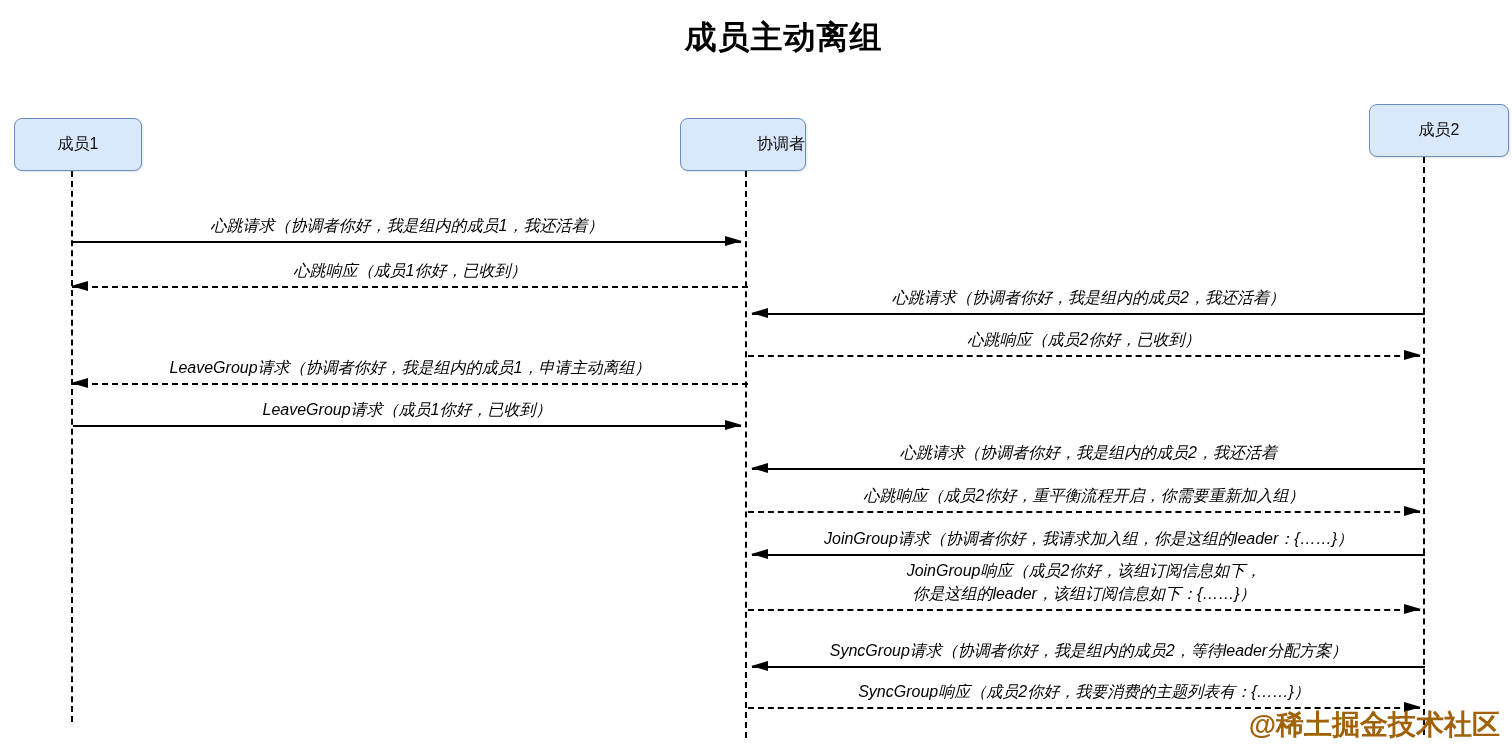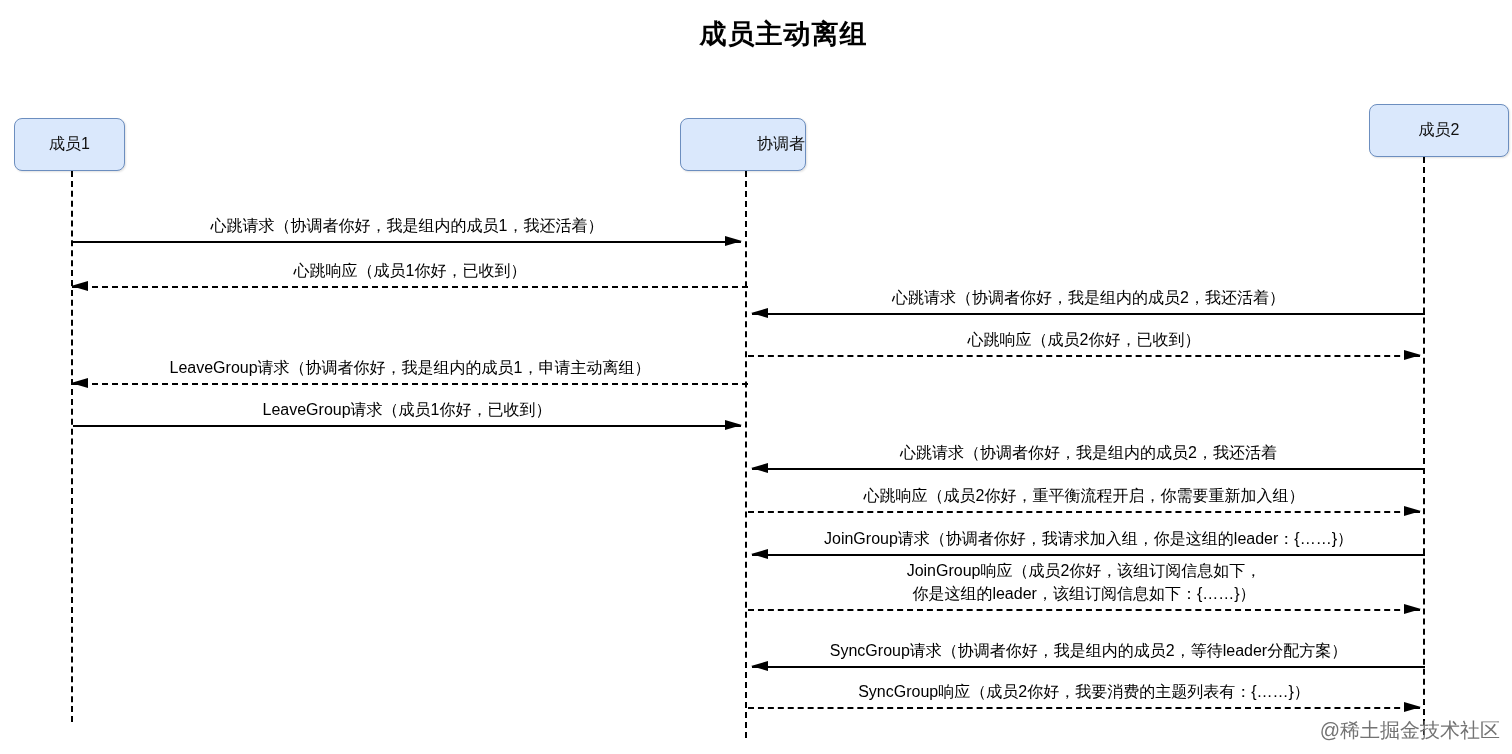--- a/index.html
+++ b/index.html
@@ -2,44 +2,44 @@
 <html><head>
 <meta charset="utf-8">
 <style>
   html,body{margin:0;padding:0;background:#ffffff;}
   #canvas{
     position:relative;width:1512px;height:754px;background:#ffffff;overflow:hidden;
     font-family:"Liberation Sans","DejaVu Sans",sans-serif;color:#000;
   }
   .title{
     position:absolute;top:16px;left:0;width:100%;padding-left:55px;box-sizing:border-box;
-    text-align:center;font-size:27px;font-weight:600;letter-spacing:1px;
+    text-align:center;font-size:32px;font-weight:600;letter-spacing:1px;
   }
   
   .actor{
     position:absolute;height:53px;box-sizing:border-box;
     background:#dae8fc;border:1.5px solid #6c8ebf;border-radius:8px;
     display:flex;align-items:center;justify-content:center;
     font-size:16px;color:#101010;box-shadow:1px 1px 2px rgba(0,0,0,0.12);
   }
-  #actor-member1{left:14px;top:118px;width:111px;text-align:right;}
+  #actor-member1{left:14px;top:118px;width:128px;text-align:right;}
   #actor-coordinator{left:680px;top:118px;width:126px;justify-content:flex-end;}
   #actor-member2{left:1369px;top:104px;width:140px;}
   
   .lifeline{position:absolute;width:0;border-left:2px dashed #000;}
   #lifeline-member1{left:71px;top:171px;height:551px;}
   #lifeline-coordinator{left:745px;top:171px;height:567px;}
   #lifeline-member2{left:1423px;top:157px;height:578px;}
   
   .msg{position:absolute;height:0;}
   .msg-line{position:absolute;left:0;right:0;top:-1px;border-top:2px solid #000;}
   .msg.dashed .msg-line{border-top-style:dashed;}
   .msg-label{
     position:absolute;bottom:5px;left:0;right:0;text-align:center;
-    font-size:16px;line-height:1.4;white-space:pre-line;color:#000;
+    font-size:16px;line-height:1.4;white-space:pre-line;color:#000;font-style:italic;
   }
   .arrowhead{
     position:absolute;top:-6px;width:0;height:0;
     border-top:5.5px solid transparent;border-bottom:5.5px solid transparent;
   }
   .msg.arrow-right .arrowhead{right:-1px;border-left:17px solid #000;}
   .msg.arrow-left  .arrowhead{left:-1px;border-right:17px solid #000;}
   
   .m1 {top:242px;left:73px; width:668px;}
   .m2 {top:287px;left:72px; width:676px;}
@@ -47,21 +47,21 @@
   .m4 {top:356px;left:748px;width:672px;}
   .m5 {top:384px;left:72px; width:676px;}
   .m6 {top:426px;left:73px; width:668px;}
   .m7 {top:469px;left:752px;width:673px;}
   .m8 {top:512px;left:748px;width:672px;}
   .m9 {top:555px;left:752px;width:673px;}
   .m10{top:610px;left:748px;width:672px;}
   .m11{top:667px;left:752px;width:673px;}
   .m12{top:708px;left:748px;width:672px;}
   .watermark{
-    position:absolute;right:12px;bottom:10px;font-size:20px;color:#737373;
+    position:absolute;right:12px;bottom:10px;font-size:28px;color:#a16207;font-weight:bold;
   }
 </style>
 </head>
 <body>
 
 <div id="canvas">
 
   <div class="title">成员主动离组</div>
 
   <div class="actor" id="actor-member1">

